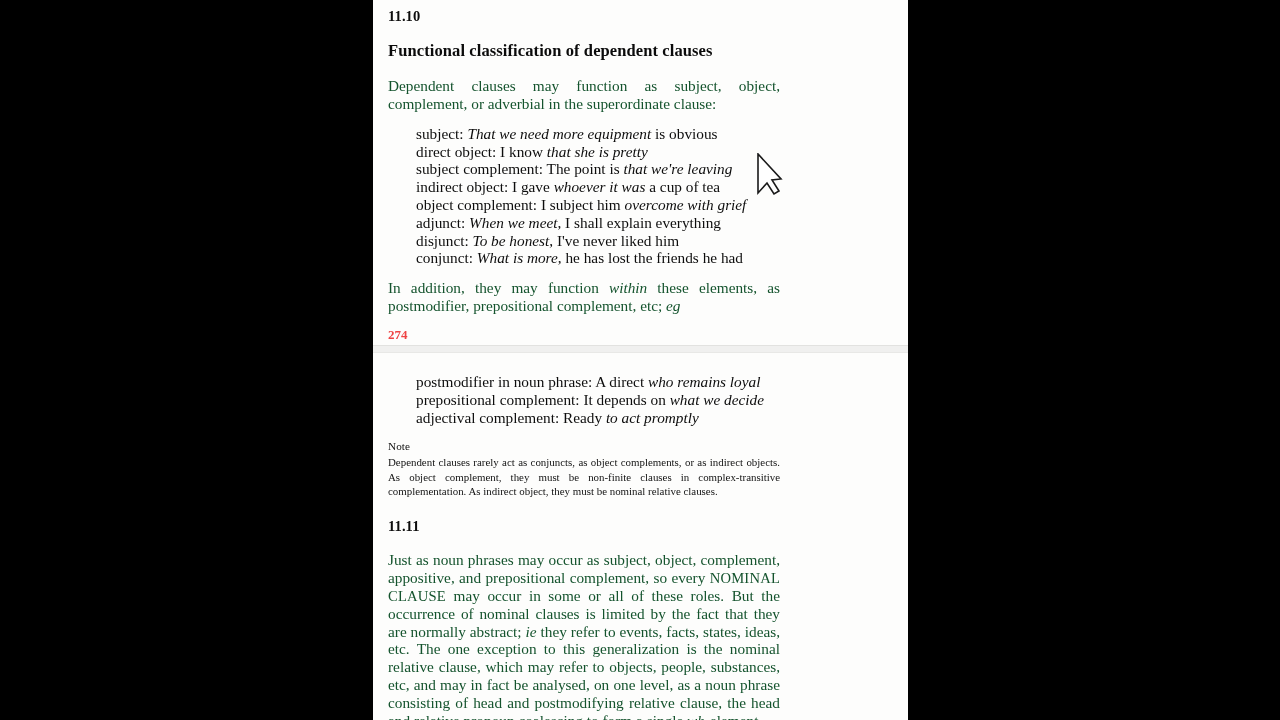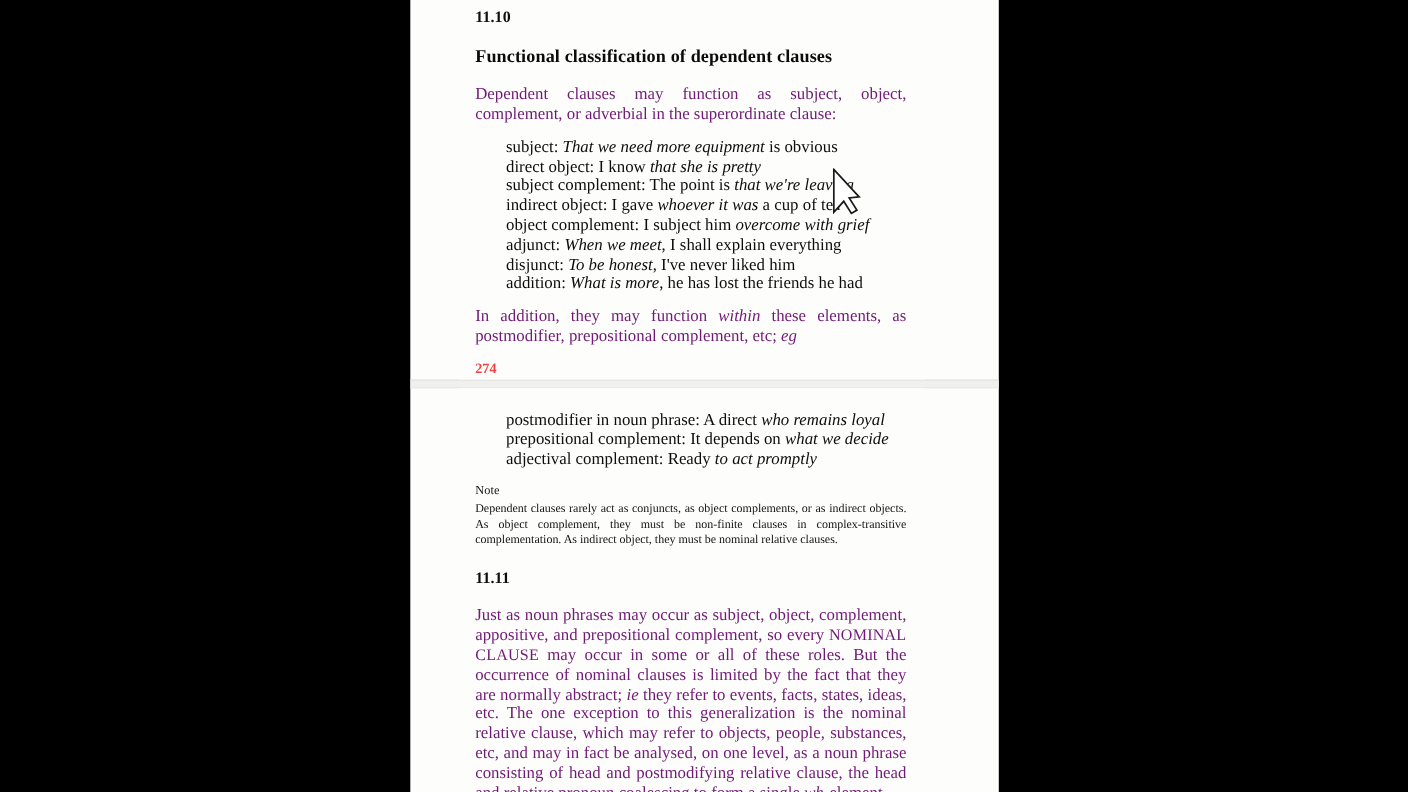--- a/index.html
+++ b/index.html
@@ -31,21 +31,20 @@
     background: #fdfdfc;
     overflow: hidden;
   }
 
   .page {
     position: relative;
     background: #fdfdfc;
     padding: 0 17px 0 15px;
     box-sizing: border-box;
     width: 424px;
-    margin-left: 44px;
   }
 
   .page-top {
     height: 345px;
   }
 
   .page-break {
     width: 535px;
     height: 6px;
     background: #f0f0ef;
@@ -68,21 +67,21 @@
   .sec-title {
     font-weight: bold;
     font-size: 16.5px;
     color: #0b0b0b;
     letter-spacing: 0.1px;
   }
 
   .body-par {
     font-size: 15.3px;
     line-height: 1.17;
-    color: #701a75;
+    color: #14532d;
     text-align: justify;
     text-justify: inter-word;
     hyphens: manual;
   }
 
   .examples {
     font-size: 15.3px;
     line-height: 1.165;
     color: #0d0d0d;
     padding-left: 28px;
@@ -160,21 +159,21 @@
 
       <div class="spacer-12"></div>
       <div class="examples">
         <div class="ex-line"><span>subject:</span><span></span> <i>That we need more equipment</i><span> is obvious</span></div>
         <div class="ex-line"><span>direct object:</span><span> I know </span><i>that she is pretty</i><span></span></div>
         <div class="ex-line"><span>subject complement:</span><span> The point is </span><i>that we're leaving</i><span></span></div>
         <div class="ex-line"><span>indirect object:</span><span> I gave </span><i>whoever it was</i><span> a cup of tea</span></div>
         <div class="ex-line"><span>object complement:</span><span> I subject him </span><i>overcome with grief</i><span></span></div>
         <div class="ex-line"><span>adjunct:</span><span> </span><i>When we meet</i><span>, I shall explain everything</span></div>
         <div class="ex-line"><span>disjunct:</span><span> </span><i>To be honest</i><span>, I've never liked him</span></div>
-        <div class="ex-line"><span>addition:</span><span> </span><i>What is more</i><span>, he has lost the friends he had</span></div>
+        <div class="ex-line"><span>conjunct:</span><span> </span><i>What is more</i><span>, he has lost the friends he had</span></div>
       </div>
 
       <div class="spacer-12"></div>
       <div class="body-par"><span>In addition, they may function </span><i>within</i><span> these elements, as postmodifier, prepositional complement, etc; </span><i>eg</i></div>
 
       <div class="spacer-12"></div>
       <div class="folio">274</div>
     </div>
 
     <div class="page-break"></div>

